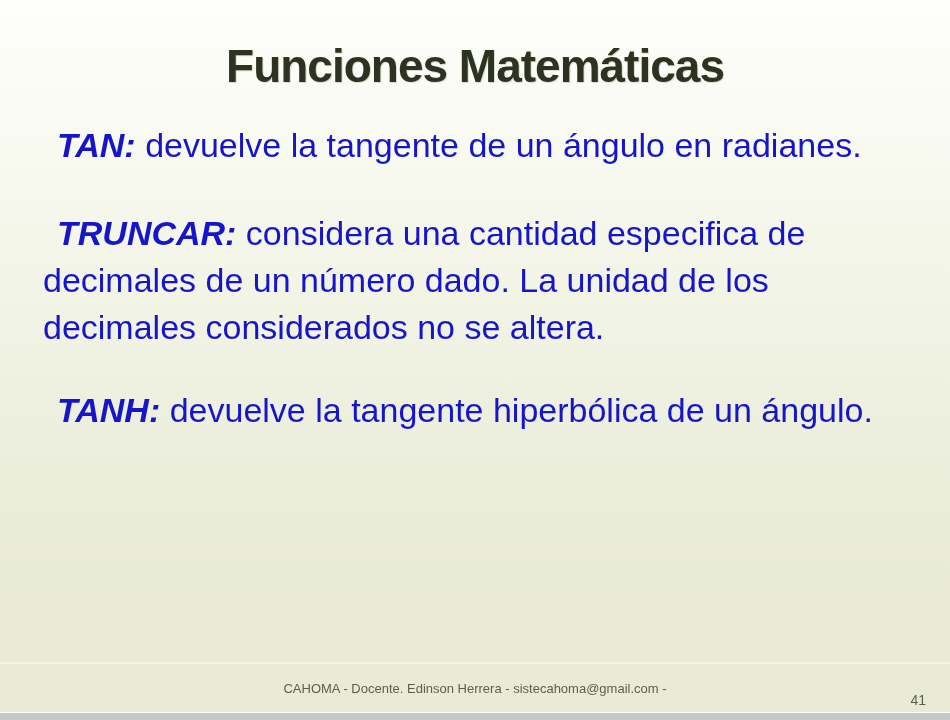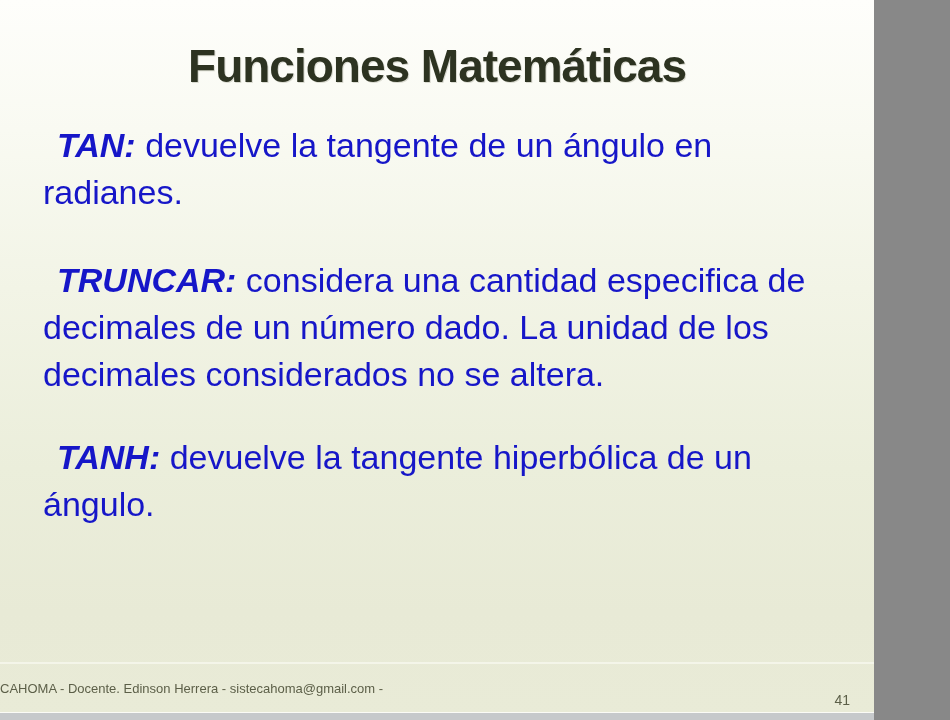--- a/index.html
+++ b/index.html
@@ -2,21 +2,21 @@
 <html><head>
 <meta charset="utf-8">
 <style>
   html, body {
     margin: 0;
     padding: 0;
     background: #888;
   }
   .slide {
     position: relative;
-    width: 874px;
+    width: 950px;
     height: 720px;
     overflow: hidden;
     background: linear-gradient(180deg,
       #fefefb 0%,
       #f9faf2 18%,
       #f2f4e6 40%,
       #ebeedb 65%,
       #e8ead6 85%,
       #e9ebd7 100%);
     font-family: "Liberation Sans", "DejaVu Sans", sans-serif;
@@ -63,21 +63,21 @@
     height: 2px;
     background: #f6f7ec;
     opacity: 0.85;
   }
 
   .footer {
     position: absolute;
     left: 0;
     right: 0;
     top: 681px;
-    text-align: left;
+    text-align: center;
     font-size: 13px;
     line-height: 16px;
     color: #5c5f48;
   }
   .page-number {
     position: absolute;
     top: 692px;
     right: 24px;
     font-size: 14px;
     color: #5c5f48;

